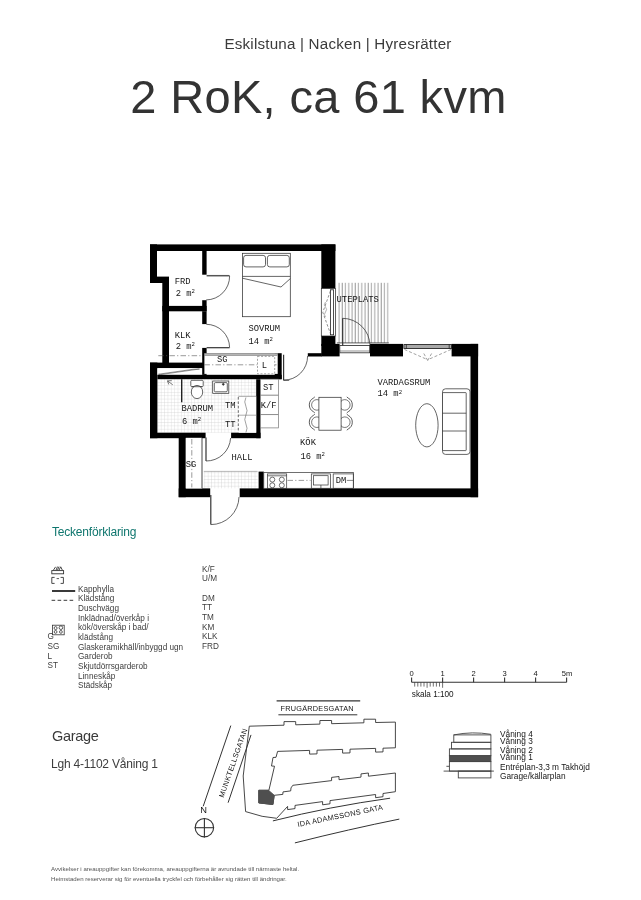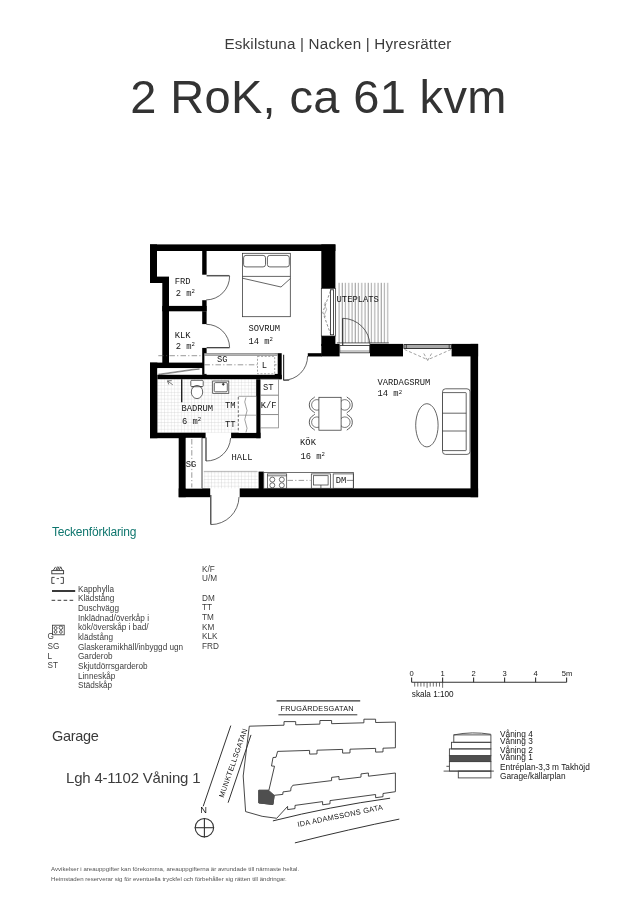--- a/index.html
+++ b/index.html
@@ -20,21 +20,21 @@
 
 <div class="abs" style="left:78px;top:564.5px;font-size:8.2px;line-height:9.68px;color:#3d3d3d;margin-top:20px;">Kapphylla<br>Klädstång<br>Duschvägg<br>Inklädnad/överkåp i<br>kök/överskåp i bad/<br>klädstång<br>Glaskeramikhäll/inbyggd ugn<br>Garderob<br>Skjutdörrsgarderob<br>Linneskåp<br>Städskåp</div>
 
 <div class="abs" style="left:47.5px;top:632.3px;font-size:8.2px;line-height:9.68px;color:#3d3d3d;">G<br>SG<br>L<br>ST</div>
 
 <div class="abs" style="left:202px;top:564.5px;font-size:8.2px;line-height:9.68px;color:#3d3d3d;">K/F<br>U/M<br><br>DM<br>TT<br>TM<br>KM<br>KLK<br>FRD</div>
 
 
 <div class="abs" style="left:52px;top:727.5px;font-size:14.5px;letter-spacing:-0.3px;color:#3a3a3a;">Garage</div>
 
-<div class="abs" style="left:66px;top:756.5px;font-size:15px;letter-spacing:-0.2px;color:#3d3d3d;margin-top:12px;">Lgh 4-1102 Våning 1</div>
+<div class="abs" style="left:51px;top:756.5px;font-size:12px;letter-spacing:-0.2px;color:#3d3d3d;">Lgh 4-1102 Våning 1</div>
 
 <div class="abs" style="left:51px;top:864px;font-size:6.1px;line-height:9.5px;color:#555;">Avvikelser i areauppgifter kan förekomma, areauppgifterna är avrundade till närmaste heltal.<br>Heimstaden reserverar sig för eventuella tryckfel och förbehåller sig rätten till ändringar.</div>
 
 
 <svg class="abs" style="left:0;top:0;" width="641" height="900" viewBox="0 0 641 900">
 
 <g>
 <defs>
 <pattern id="tiles" width="3.35" height="3.35" patternUnits="userSpaceOnUse">
             <path d="M3.35 0H0V3.35" fill="none" stroke="#c4c4c4" stroke-width="0.5"></path>

